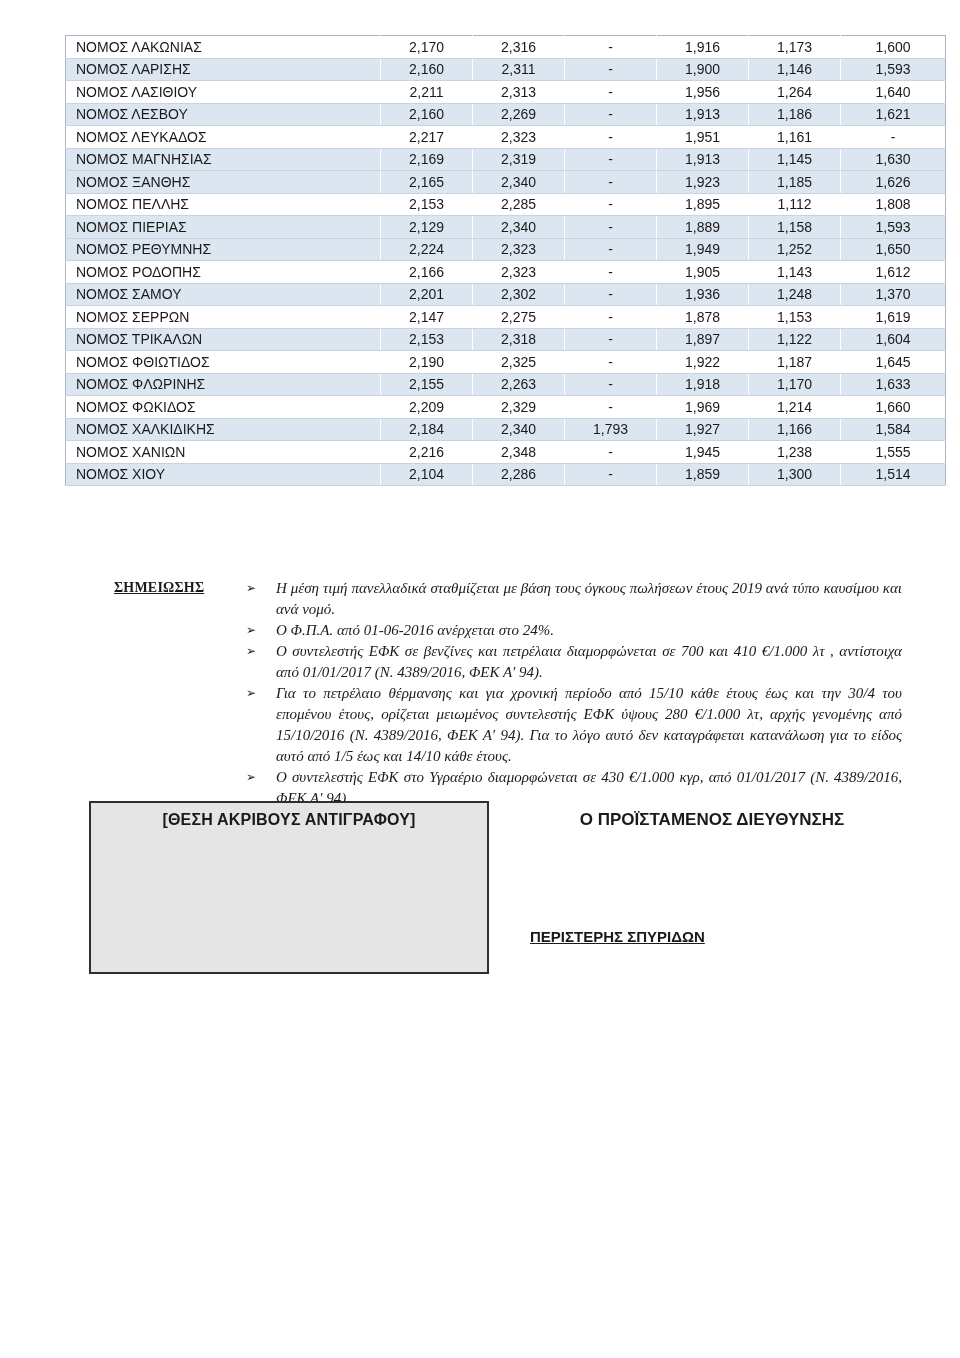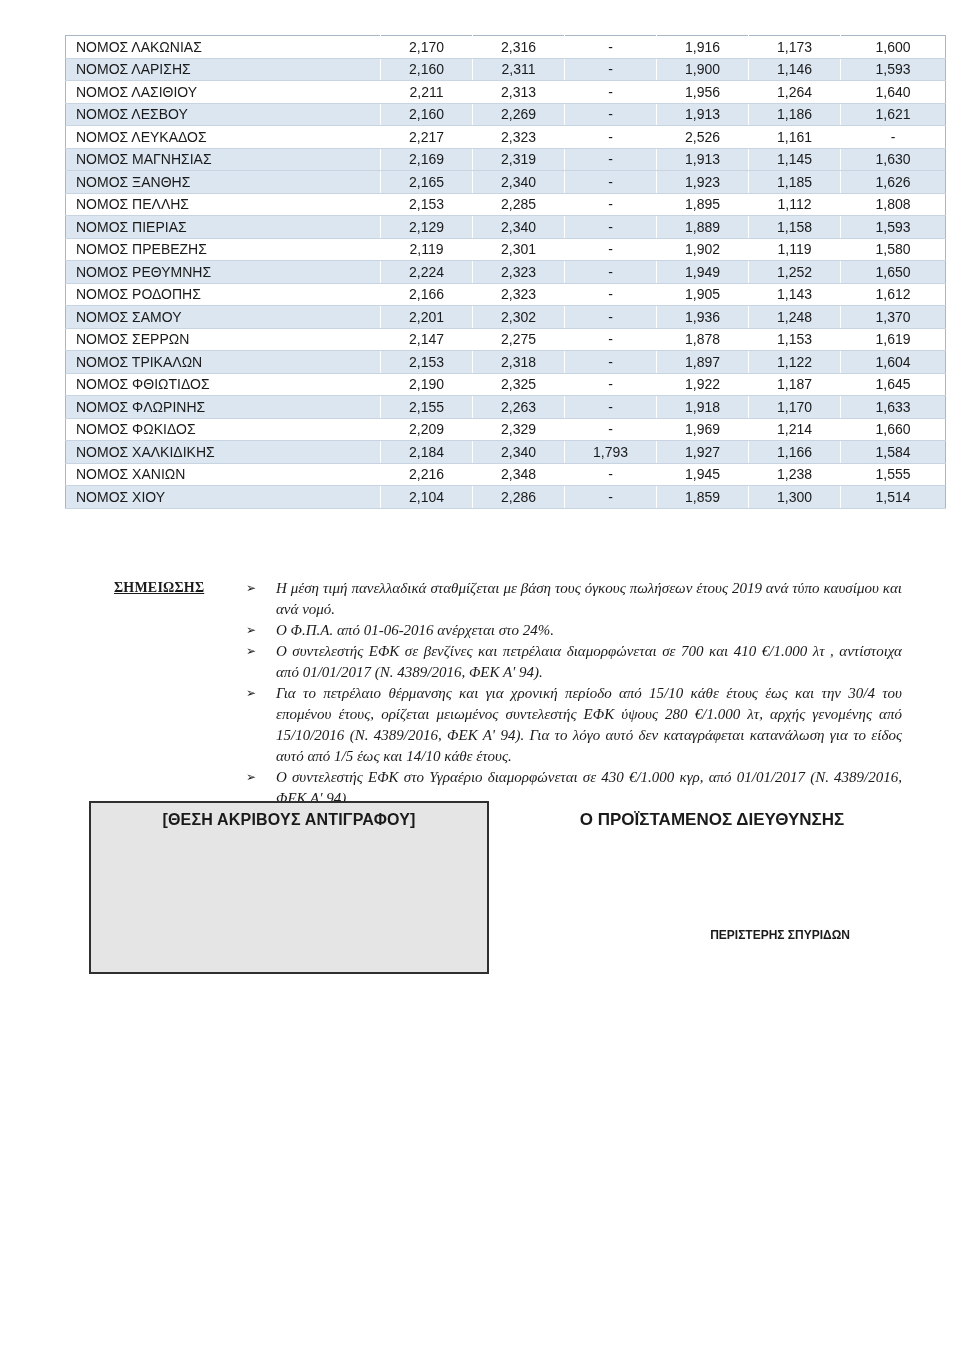--- a/index.html
+++ b/index.html
@@ -81,21 +81,21 @@
   .stamp-box-label{
     display:inline-block;margin-top:8px;
     font-weight:bold;font-size:16px;letter-spacing:0.2px;
   }
   .officer-title{
     position:absolute;left:552px;top:810px;width:320px;
     text-align:center;font-weight:bold;font-size:17px;
   }
   .officer-name{
     position:absolute;left:530px;top:928px;width:320px;
-    text-align:right;font-weight:bold;font-size:12px;
+    text-align:left;font-weight:bold;font-size:15px;text-decoration:underline;
   }
 </style>
 </head>
 <body>
 
 <div class="page">
 
   <table class="price-table">
     <colgroup>
       <col style="width:315px">
@@ -141,21 +141,21 @@
           <td>-</td>
           <td>1,913</td>
           <td>1,186</td>
           <td>1,621</td>
         </tr>
         <tr>
           <td class="name">ΝΟΜΟΣ ΛΕΥΚΑΔΟΣ</td>
           <td>2,217</td>
           <td>2,323</td>
           <td>-</td>
-          <td>2,526</td>
+          <td>1,951</td>
           <td>1,161</td>
           <td>-</td>
         </tr>
         <tr class="band">
           <td class="name">ΝΟΜΟΣ ΜΑΓΝΗΣΙΑΣ</td>
           <td>2,169</td>
           <td>2,319</td>
           <td>-</td>
           <td>1,913</td>
           <td>1,145</td>
@@ -180,29 +180,20 @@
           <td>1,808</td>
         </tr>
         <tr class="band">
           <td class="name">ΝΟΜΟΣ ΠΙΕΡΙΑΣ</td>
           <td>2,129</td>
           <td>2,340</td>
           <td>-</td>
           <td>1,889</td>
           <td>1,158</td>
           <td>1,593</td>
-        </tr>
-        <tr>
-          <td class="name">ΝΟΜΟΣ ΠΡΕΒΕΖΗΣ</td>
-          <td>2,119</td>
-          <td>2,301</td>
-          <td>-</td>
-          <td>1,902</td>
-          <td>1,119</td>
-          <td>1,580</td>
         </tr>
         <tr class="band">
           <td class="name">ΝΟΜΟΣ ΡΕΘΥΜΝΗΣ</td>
           <td>2,224</td>
           <td>2,323</td>
           <td>-</td>
           <td>1,949</td>
           <td>1,252</td>
           <td>1,650</td>
         </tr>

